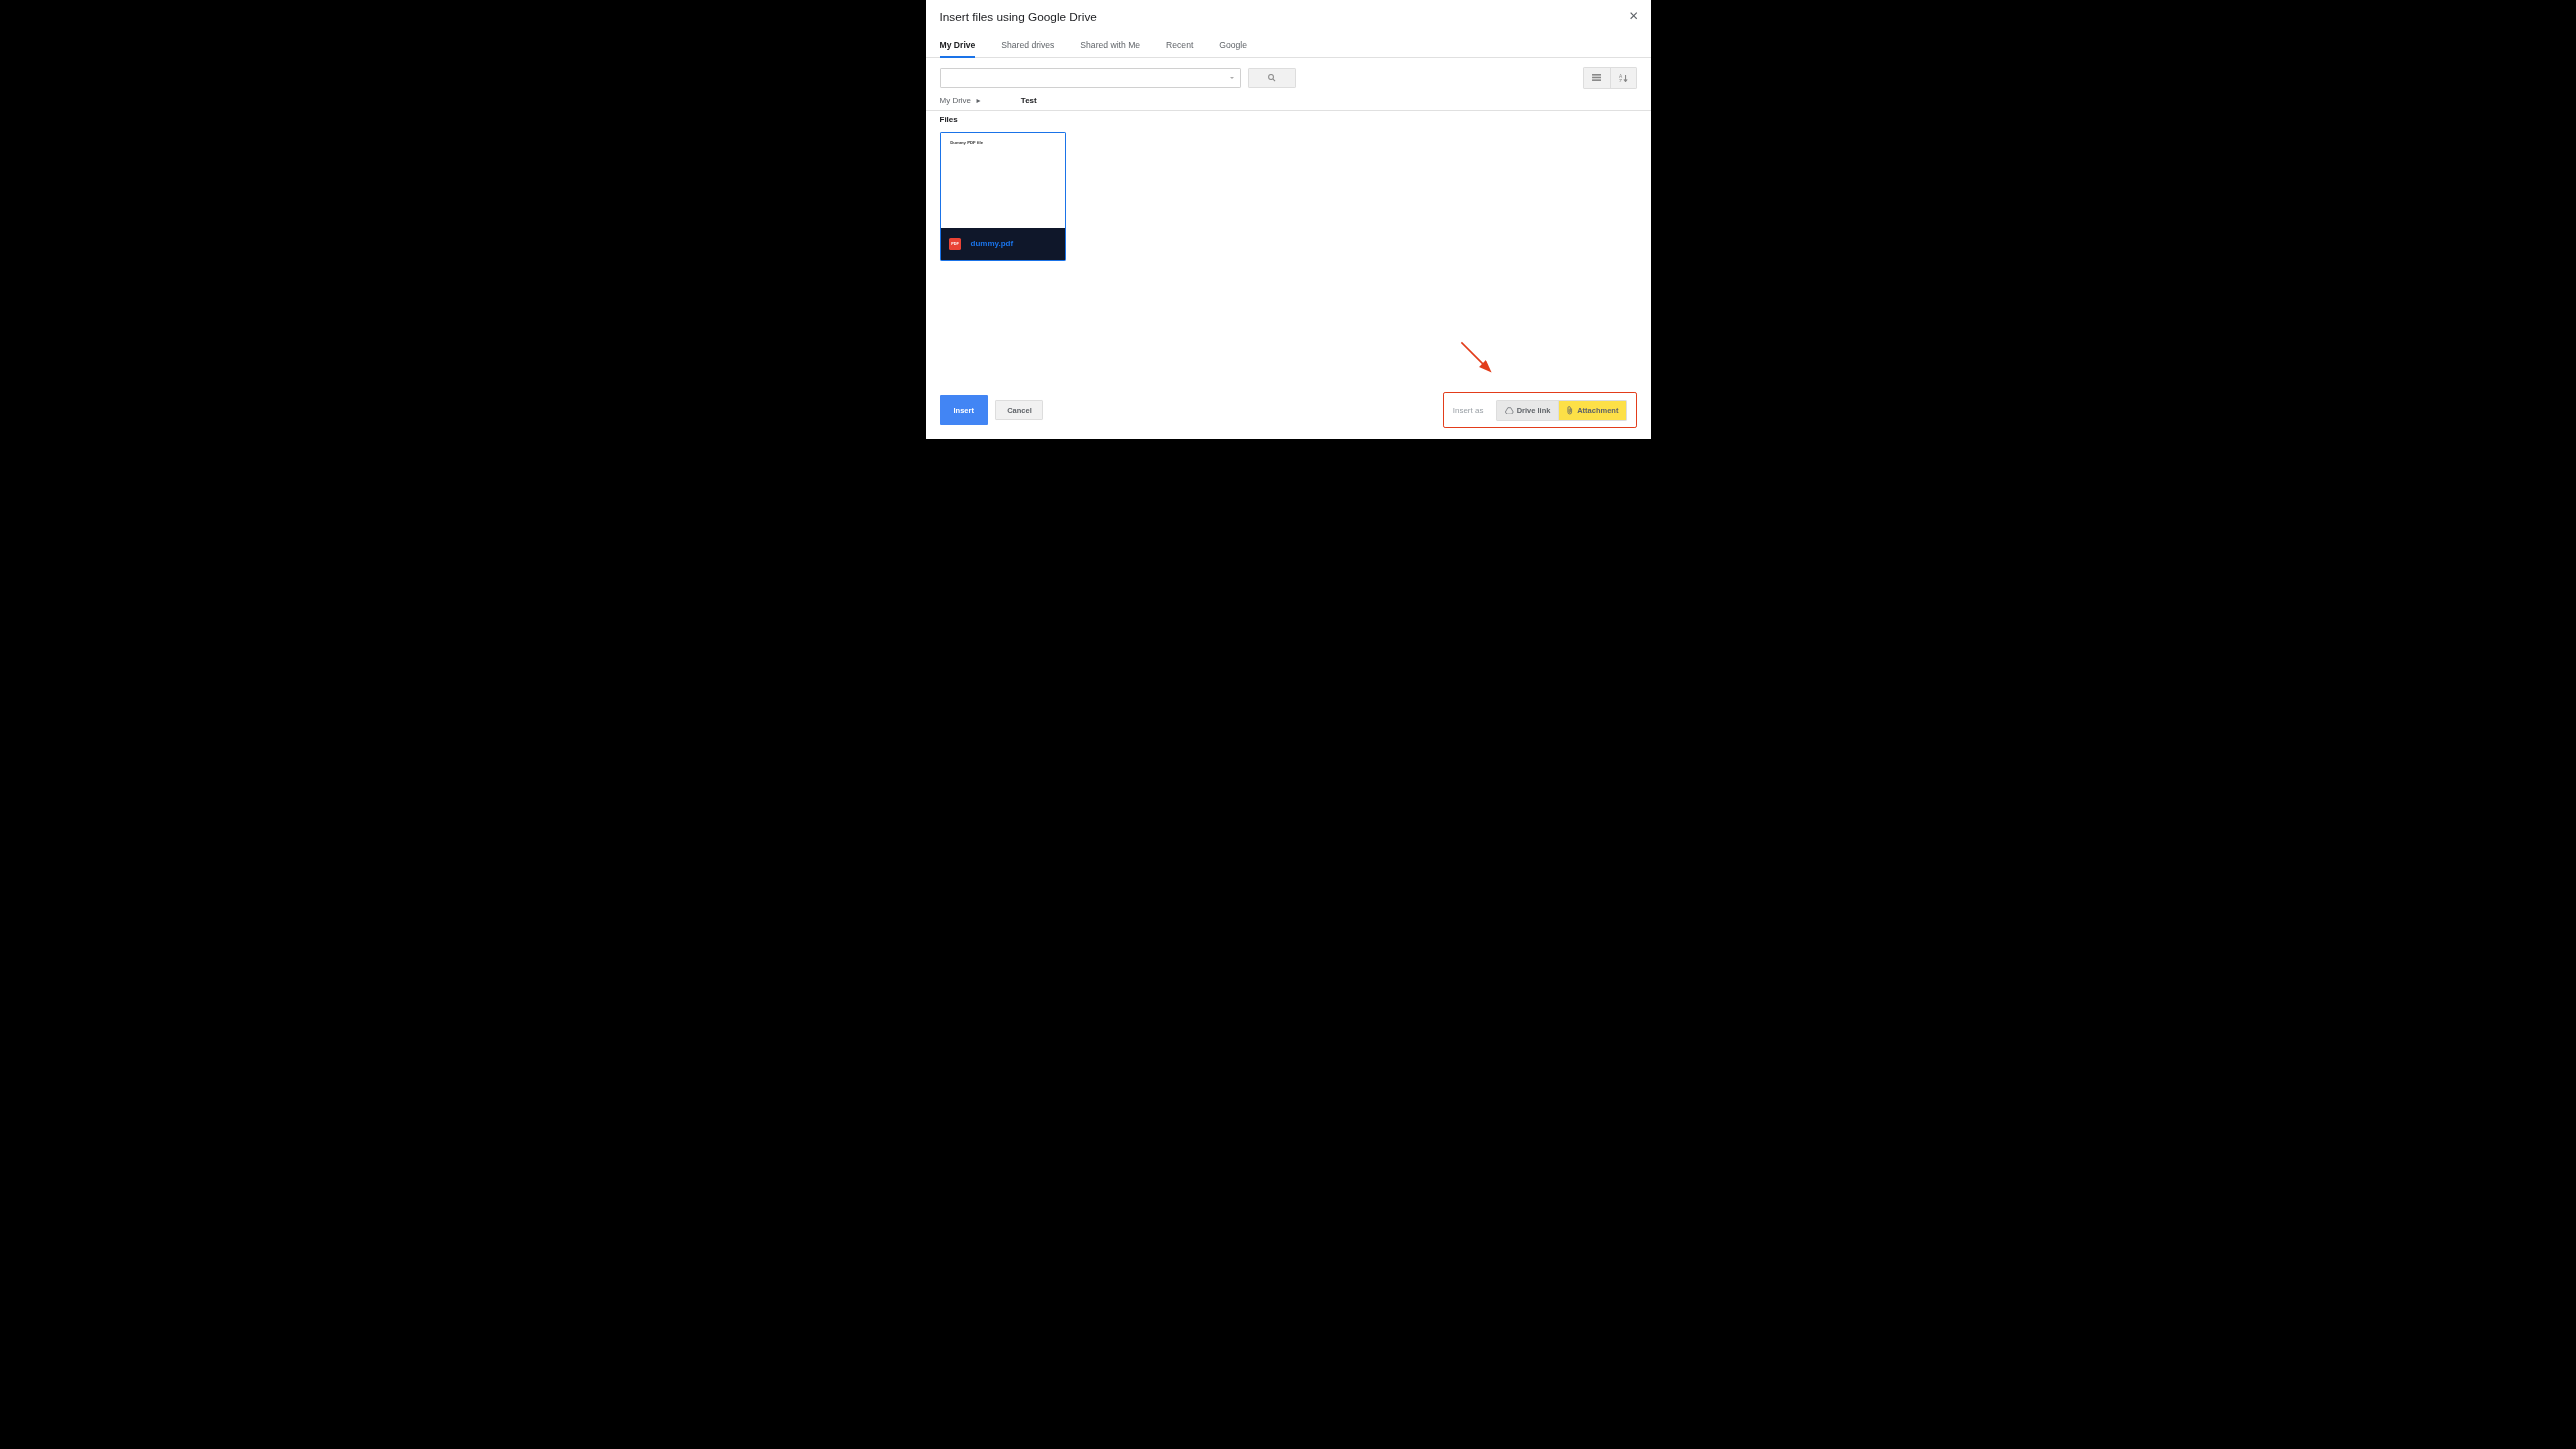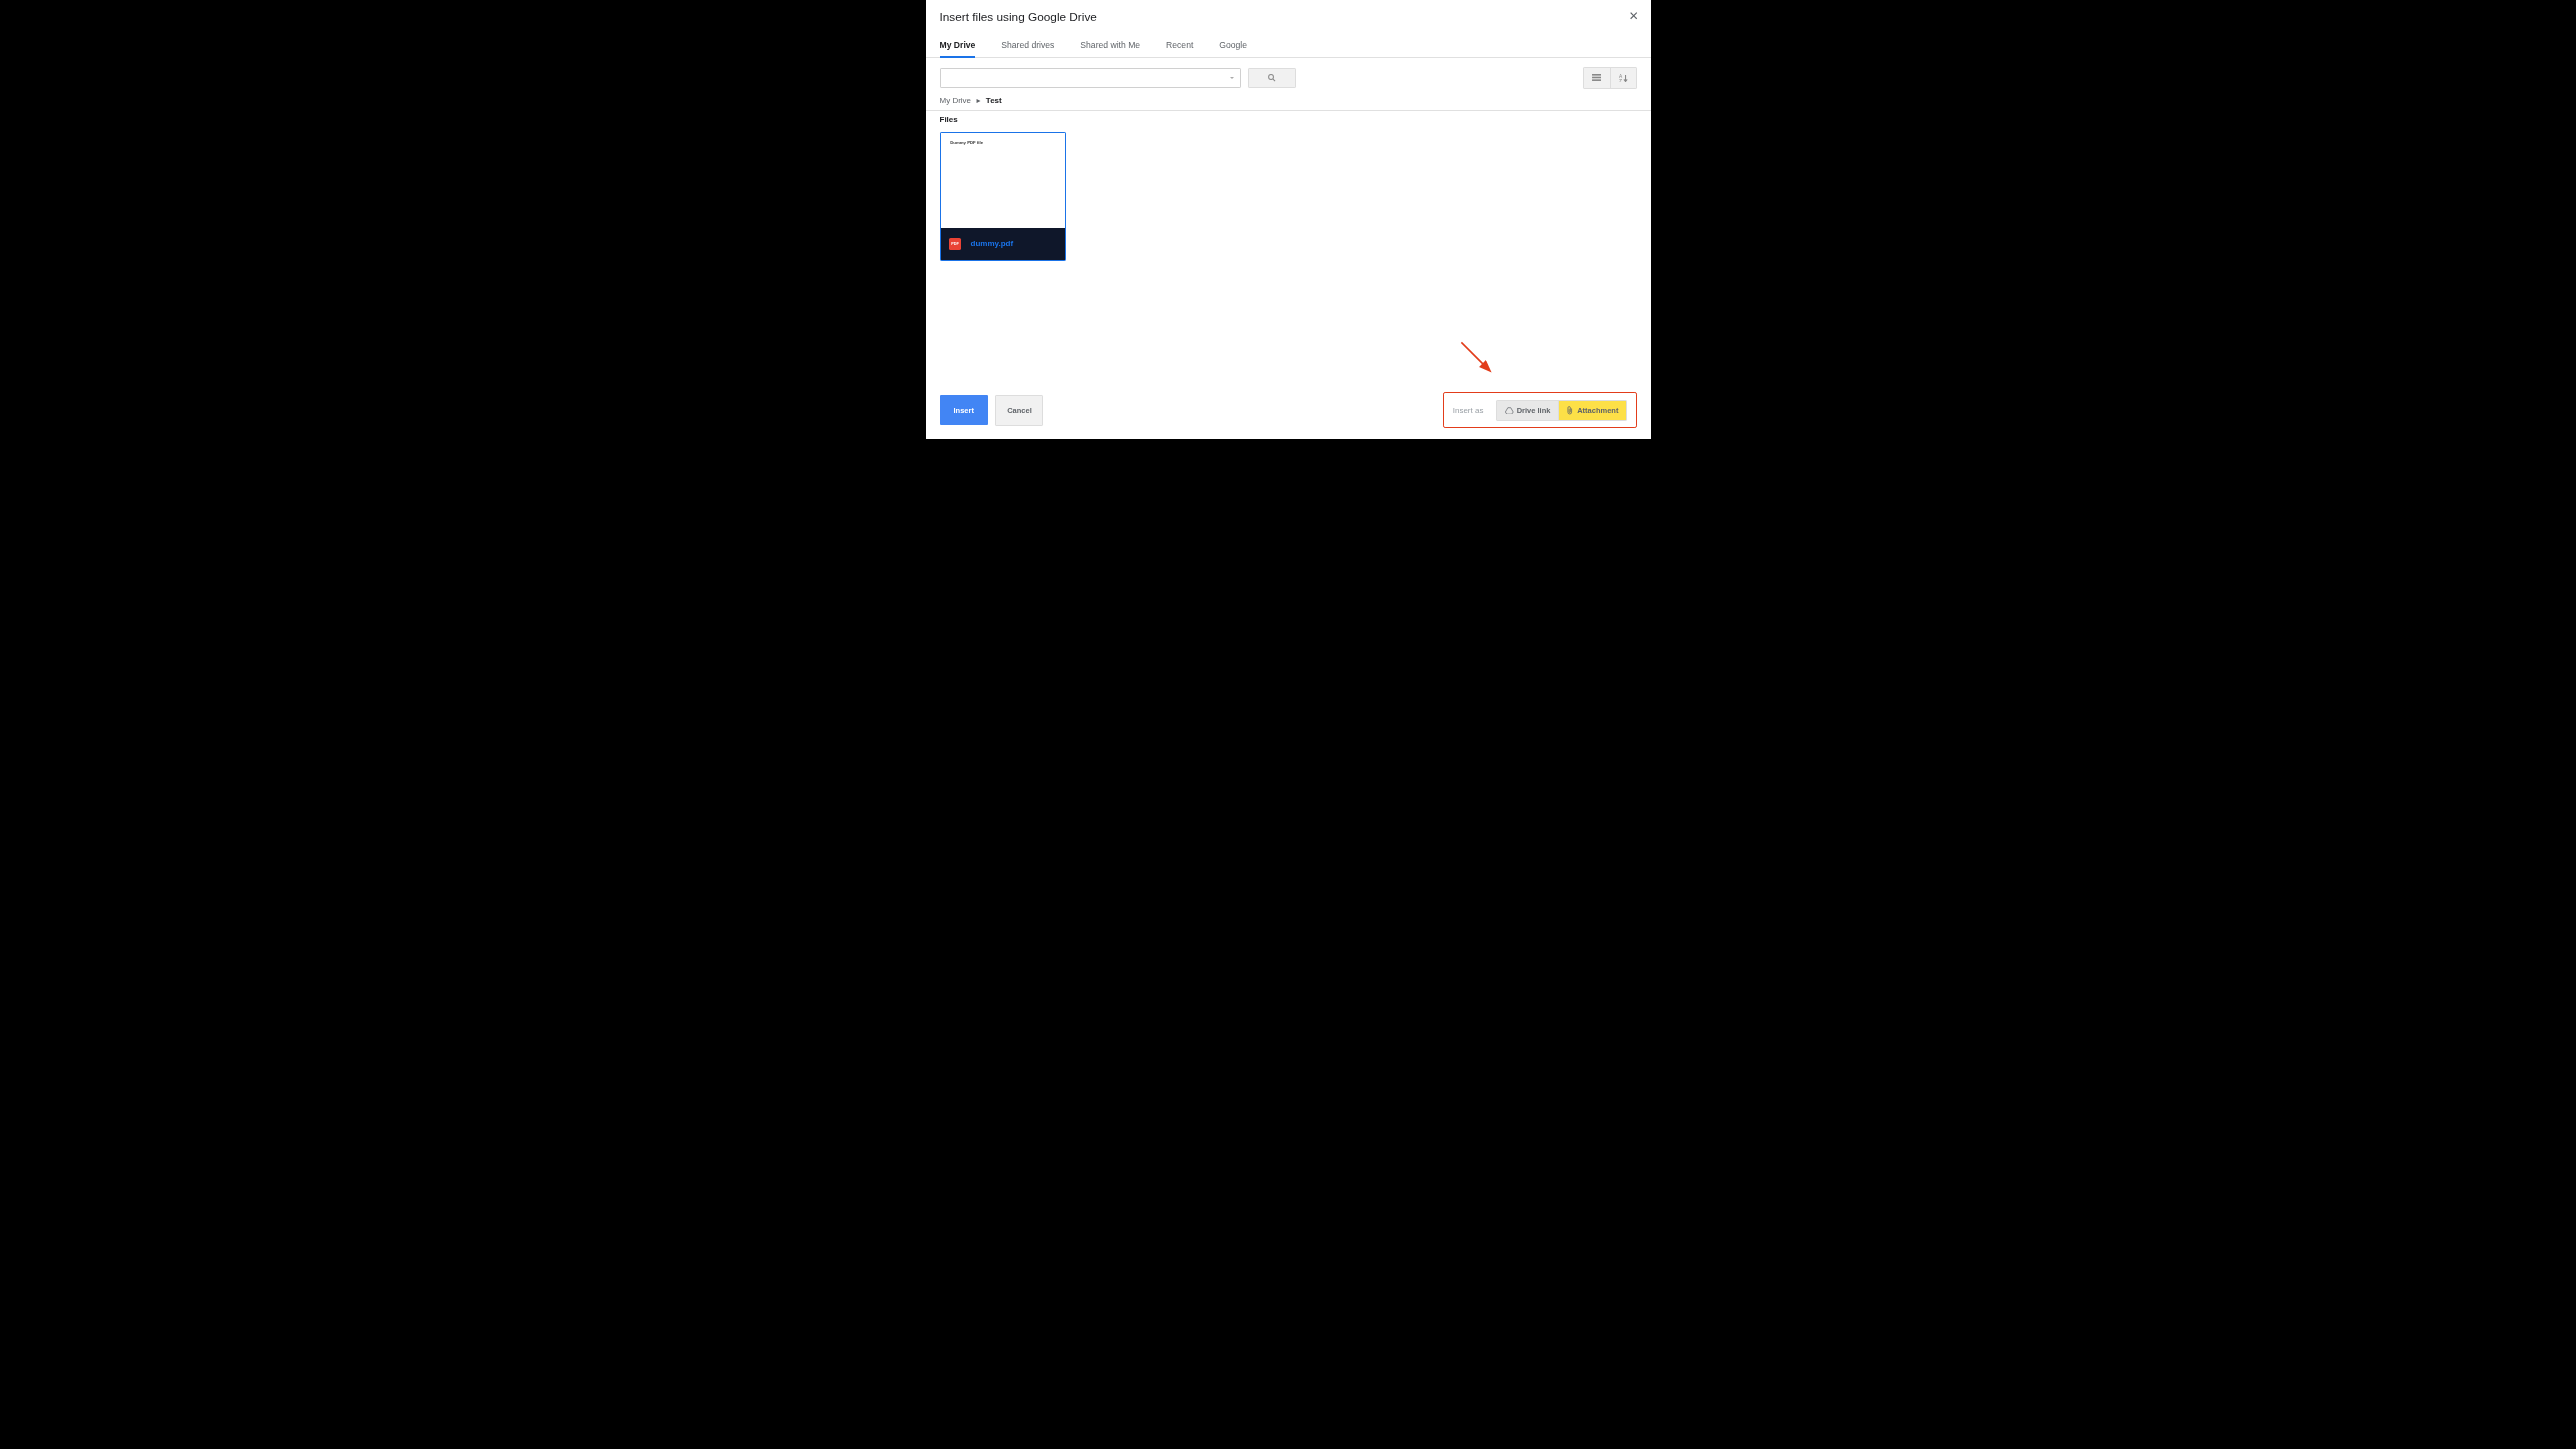--- a/index.html
+++ b/index.html
@@ -115,21 +115,21 @@
     .tool-btn + .tool-btn { border-left: 0.5px solid #ddd; }
     .breadcrumb {
       display: flex;
       align-items: center;
       padding: 6.4px 14px 5.4px 14px;
       font-size: 8px;
       gap: 5.4px;
     }
     .breadcrumb .root { color: #5f6368; cursor: pointer; }
     .breadcrumb .sep { color: #5f6368; }
-    .breadcrumb .current { color: #202124; font-weight: 700; }
+    .breadcrumb .current { color: #202124; font-weight: 700; margin-left: 35px; }
     .section-divider { border-top: 0.5px solid #e0e0e0; }
     .section-label {
       padding: 4.3px 14px 0 14px;
       font-size: 8px;
       font-weight: 700;
       color: #202124;
     }
     .files-area {
       padding: 7.5px 14px;
       flex: 1;
@@ -195,21 +195,21 @@
       cursor: pointer;
       margin-right: 7.5px;
     }
     .btn-secondary {
       background: #f1f1f1;
       color: #5f6368;
       border: 0.5px solid #ddd;
       font-size: 7.5px;
       font-weight: 700;
       padding: 0 10.7px;
-      height: 31px;
+      height: 20px;
       border-radius: 1.1px;
       cursor: pointer;
     }
     .insert-as-wrap {
       margin-left: auto;
       display: flex;
       align-items: center;
       gap: 13px;
       border: 1.6px solid #e23c1a;
       border-radius: 2.1px;

